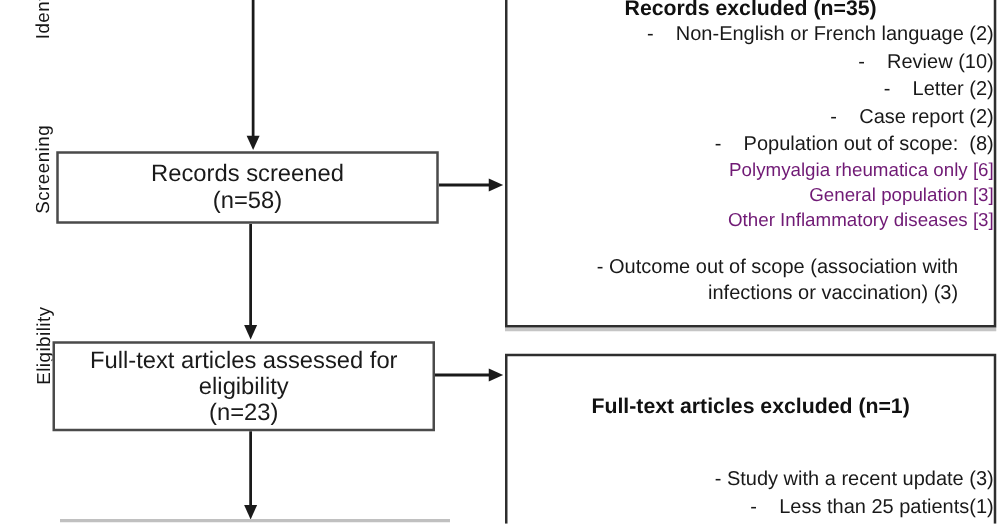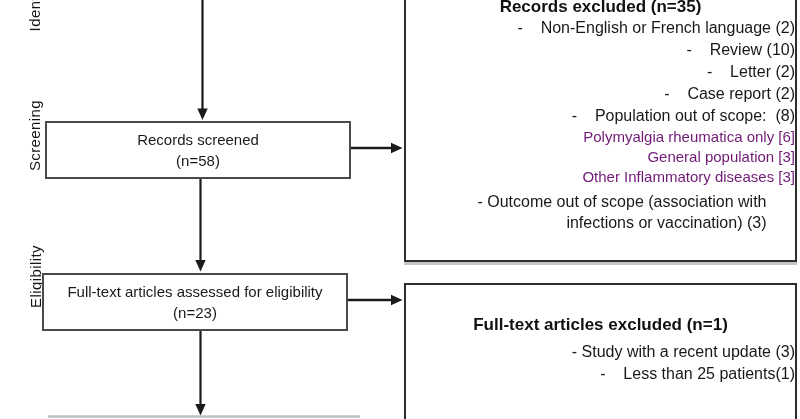--- a/index.html
+++ b/index.html
@@ -33,25 +33,25 @@
   .box{
     position:absolute;
     box-sizing:border-box;
     background:#fff;
     border:2px solid #3c3c3c;
   }
   .flowbox{
     display:flex;flex-direction:column;
     align-items:center;justify-content:center;
     text-align:center;
-    font-size:15px;line-height:21px;
+    font-size:19px;line-height:21px;
     border-color:#4a4a4a;
   }
   #box-records-screened{left:45px;top:121px;width:306px;height:58px;}
-  #box-fulltext-assessed{left:42px;top:273px;width:306px;height:58px;}
+  #box-fulltext-assessed{left:42px;top:273px;width:306px;height:72px;}
 
   #box-records-excluded{
     left:404px;top:-8px;width:393px;height:270px;
     border-color:#2e2e2e;
     padding-top:3px;
     text-align:center;
     box-shadow:0 3px 0 rgba(90,90,90,.35);
   }
   #box-fulltext-excluded{
     left:404px;top:283px;width:393px;height:160px;
@@ -63,22 +63,22 @@
     font-weight:700;font-size:17px;line-height:20px;
     color:#111;
   }
   .item{
     font-size:16px;line-height:22px;
     white-space:pre-wrap;
     color:#191919;
     text-align:right;
   }
   .item.sub{font-size:15px;line-height:20px;color:#701a75;}
-  .item.wrap{line-height:21px;max-width:332px;margin:4px auto;white-space:normal;}
-  #box-fulltext-excluded .items{margin-top:6px;}
+  .item.wrap{line-height:21px;max-width:332px;margin:16px auto;white-space:normal;}
+  #box-fulltext-excluded .items{margin-top:38px;}
   #box-fulltext-excluded .item{line-height:22px;}
 
   
   #arrows{
     position:absolute;left:0;top:0;width:800px;height:419px;
     pointer-events:none;
   }
 </style>
 </head>
 <body>

